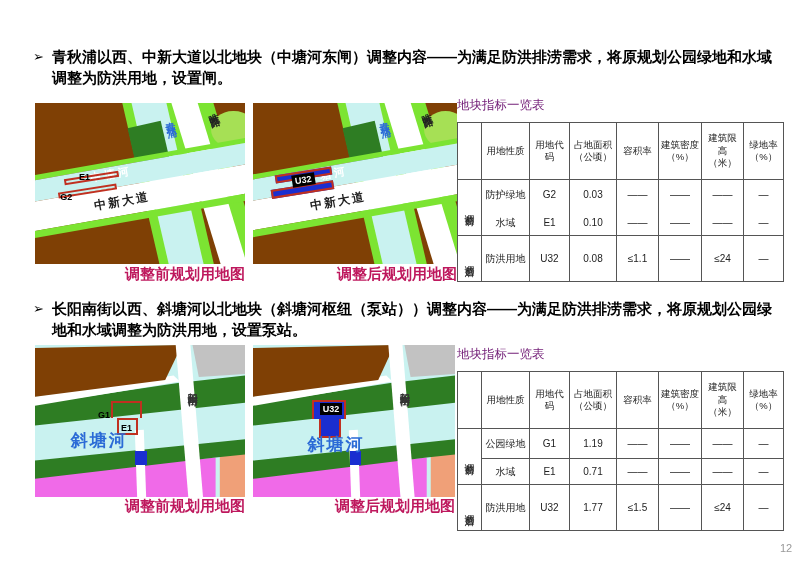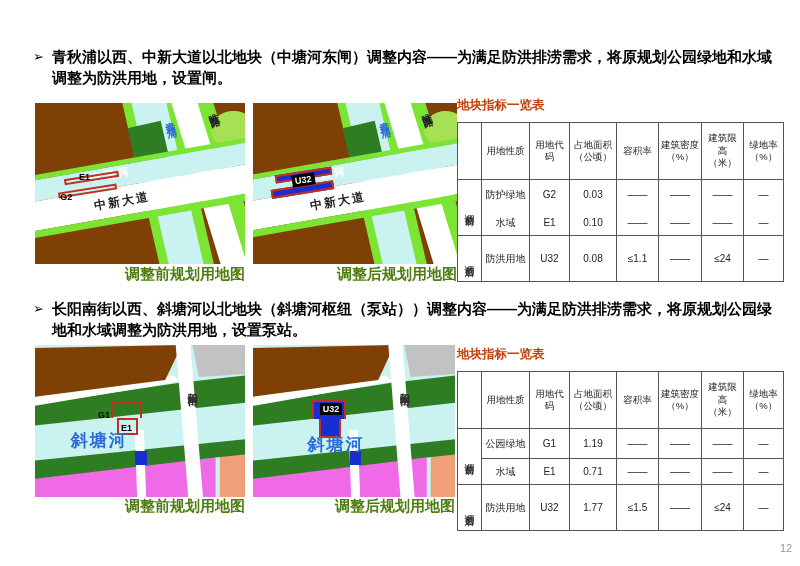--- a/index.html
+++ b/index.html
@@ -14,21 +14,21 @@
   .slide{position:relative;width:800px;height:566px;background:#fff;overflow:hidden;}
   .page-title{position:absolute;left:33px;top:6px;font-size:23px;font-weight:bold;color:var(--accent);letter-spacing:1px;}
   .bullet{position:absolute;display:flex;gap:5px;font-size:15px;font-weight:bold;color:#000;line-height:21px;}
   .bullet .mk{flex:0 0 14px;font-size:13px;line-height:21px;}
   .b1{left:33px;top:46px;width:740px;}
   .b2{left:33px;top:298px;width:740px;}
   .map{position:absolute;overflow:hidden;background:var(--map_cyan);}
   .map .layer{position:absolute;inset:0;}
   .lbl{position:absolute;font-weight:bold;white-space:nowrap;}
   .lbl.v{writing-mode:vertical-rl;text-orientation:upright;}
-  .caption{position:absolute;font-size:15px;font-weight:bold;color:#4d7c0f;text-align:right;}
+  .caption{position:absolute;font-size:15px;font-weight:bold;color:#be185d;text-align:right;}
 
   
   .mapA .base{background:var(--map_brown);}
   .mapA .vgreen{position:absolute;left:51%;top:-12%;width:25%;height:126%;background:var(--map_green_bright);transform:rotate(-13deg);}
   .mapA .vriver{position:absolute;left:55%;top:-12%;width:16%;height:126%;background:var(--map_cyan);transform:rotate(-13deg);}
   .mapA .vroad{position:absolute;left:77%;top:-14%;width:13%;height:130%;background:#fff;transform:rotate(-17deg);}
   .mapA .vroadg{position:absolute;left:89.5%;top:-14%;width:7%;height:130%;background:var(--map_green_bright);transform:rotate(-17deg);}
   .mapA .corner{position:absolute;right:-5%;top:5%;width:21%;height:23%;border-radius:50%;background:var(--corner_green);}
   .mapA .dgpatch{position:absolute;left:46%;top:13%;width:16%;height:27%;background:var(--map_green_dark);transform:rotate(-13deg);}
   .mapA .hband{position:absolute;left:-15%;top:33%;width:135%;transform:rotate(-10deg);}
@@ -63,21 +63,21 @@
   .mapB .lbl-road{left:71.5%;top:26%;color:#333;font-size:10px;letter-spacing:1px;}
   .mapB .pot{position:absolute;left:36%;top:37%;width:15%;height:11%;border:2px solid var(--parcel_red);border-bottom:none;}
   .mapB .pob{position:absolute;left:39%;top:48%;width:10%;height:11%;border:2px solid var(--parcel_red);}
   .mapB .pft{position:absolute;left:29%;top:36%;width:17%;height:12.5%;background:var(--map_blue);border:2px solid var(--parcel_red);border-bottom:none;}
   .mapB .pfb{position:absolute;left:32.5%;top:48.5%;width:11%;height:12.5%;background:var(--map_blue);border:2px solid var(--parcel_red);border-top:none;}
 
   
   .tablewrap{position:absolute;width:328px;}
   .t1{left:457px;top:97px;}
   .t2{left:457px;top:346px;}
-  .tabletitle{font-size:12.5px;font-weight:bold;color:#c2410c;margin-bottom:8px;}
+  .tabletitle{font-size:12.5px;font-weight:normal;color:#701a75;margin-bottom:8px;}
   table.spec{border-collapse:collapse;width:326px;table-layout:fixed;}
   table.spec th,table.spec td{border:1px solid #555;text-align:center;vertical-align:middle;padding:1px 2px;font-size:10px;color:#222;font-weight:normal;line-height:1.3;}
   table.spec th{font-size:9.5px;}
   td.vlabel{writing-mode:vertical-rl;text-orientation:upright;letter-spacing:1px;font-size:10px;padding:2px 0;}
   table.spec tr.hr{height:57px;}
   table.spec tr.r1{height:30px;}
   table.spec tr.r2{height:26px;}
   table.spec tr.r3{height:46px;}
   .t1 tr.r1 td.nb{border-bottom:none;}
   .t1 tr.r2 td.nb{border-top:none;}

